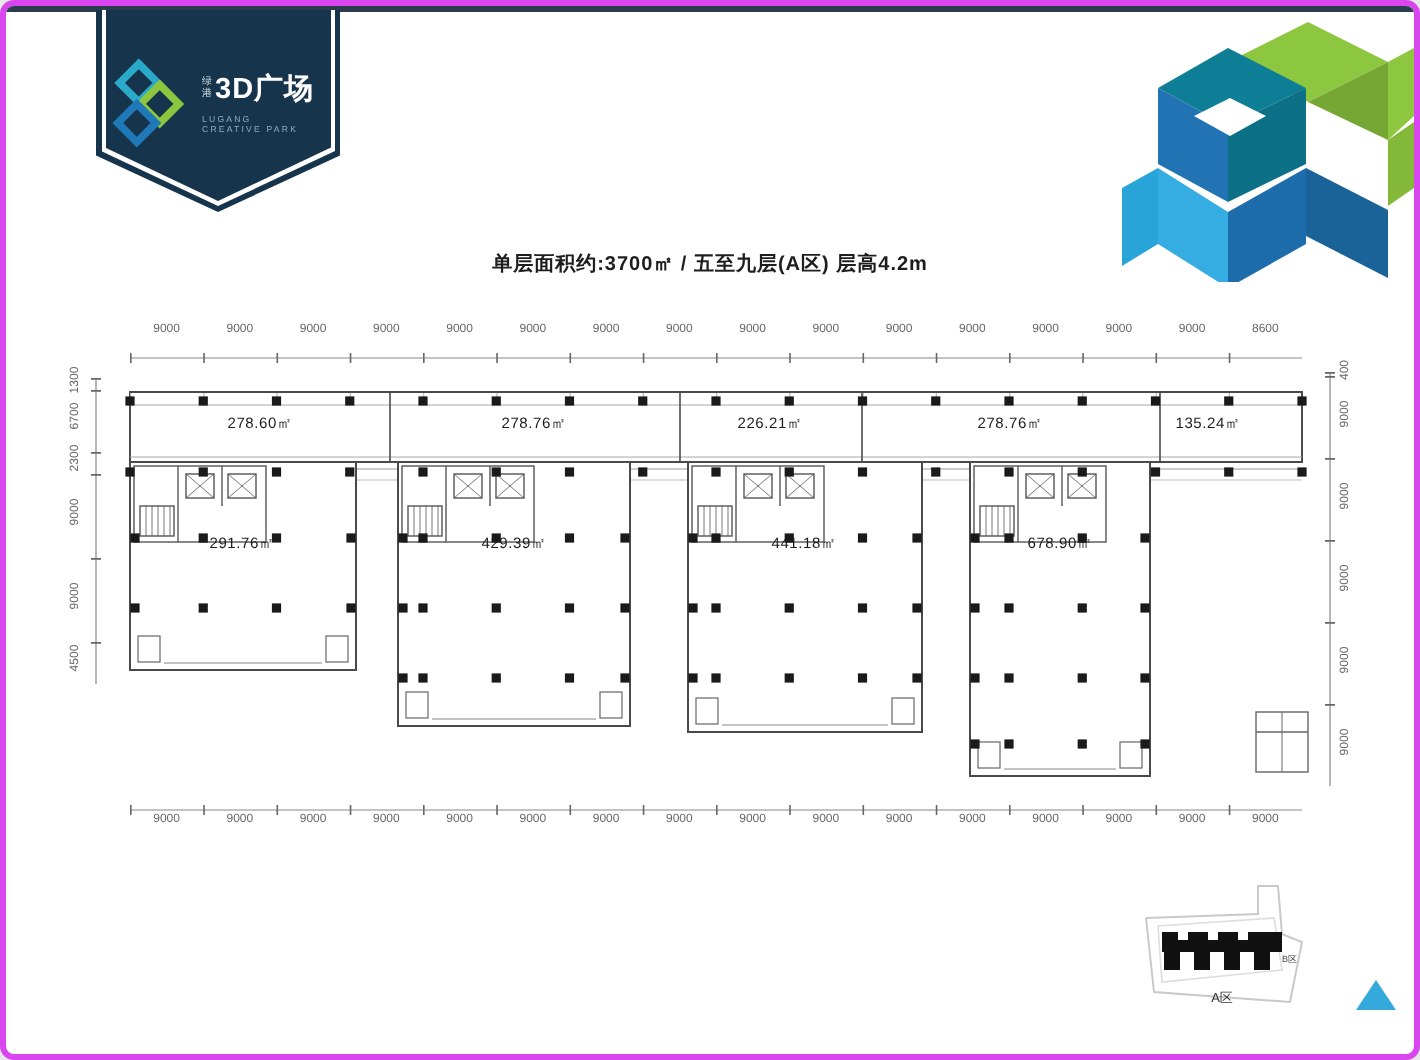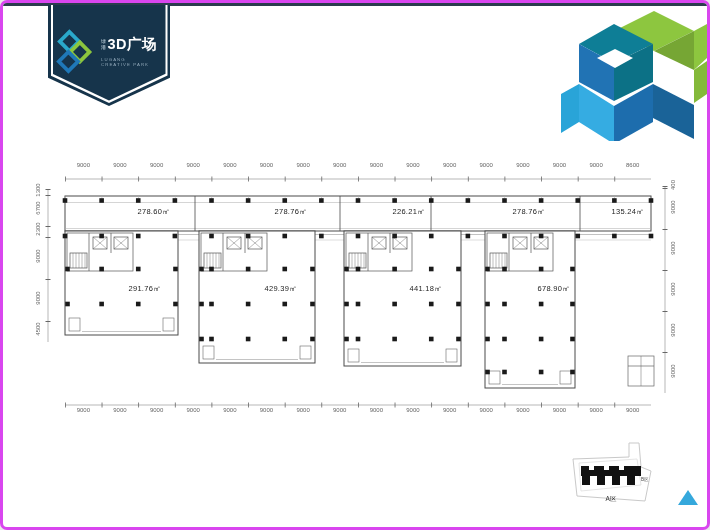--- a/index.html
+++ b/index.html
@@ -31,23 +31,23 @@
 
   
   .plan-wrap{position:absolute;left:25px;top:155px;width:660px;height:260px;}
   .plan-wrap svg{position:absolute;left:0;top:0;}
   .dimrow{position:absolute;display:flex;font-size:6px;color:#666;}
   .dimrow span{flex:1;text-align:center;}
   .dims-top{left:37px;top:4px;width:586px;}
   .dims-bottom{left:37px;top:249px;width:586px;}
   .vdim{position:absolute;width:30px;text-align:center;font-size:6px;color:#666;
         transform:rotate(-90deg);transform-origin:center;}
-  .arealabel{position:absolute;font-size:7.5px;color:#1c1c1c;text-align:right;width:80px;letter-spacing:.3px;}
+  .arealabel{position:absolute;font-size:7.5px;color:#1c1c1c;text-align:center;width:80px;letter-spacing:.3px;}
   .striplabel{top:49px;}
-  .winglabel{top:126px;}
+  .winglabel{top:109px;}
 
   
   .keymap{position:absolute;left:560px;top:438px;width:140px;height:80px;}
   .keymap svg{position:absolute;left:0;top:0;}
   .km-a{position:absolute;left:30px;top:54px;width:36px;text-align:center;font-size:6.5px;color:#333;}
   .km-b{position:absolute;left:78px;top:36px;font-size:4.5px;color:#444;}
 </style>
 </head>
 <body>
 
@@ -73,20 +73,21 @@
           <div class="brand-large">3D广场</div>
         </div>
         <div class="tagline">
           <div>LUGANG</div>
           <div>CREATIVE PARK</div>
         </div>
       </div>
     </div>
   </div>
 
+  <div class="subtitle">单层面积约:3700㎡ / 五至九层(A区) 层高4.2m</div>
 
   <svg class="deco" width="150" height="135" viewBox="0 0 150 135">
     <polygon points="57,25 97,5 137,25 97,45" fill="#8dc63f"></polygon>
     <polygon points="97,45 137,25 137,64" fill="#76a634"></polygon>
     <polygon points="137,25 150,18 150,52 137,64" fill="#8dc63f"></polygon>
     <polygon points="137,64 150,55 150,88 137,97" fill="#84b93a"></polygon>
     <polygon points="22,38 57,18 96,38 57,57" fill="#0e7e96"></polygon>
     <polygon points="57,57 96,38 96,76 57,95" fill="#0c7186"></polygon>
     <polygon points="22,38 57,57 57,95 22,76" fill="#2173b4"></polygon>
     <polygon points="40,52 58,43 76,52 58,62" fill="#ffffff"></polygon>

